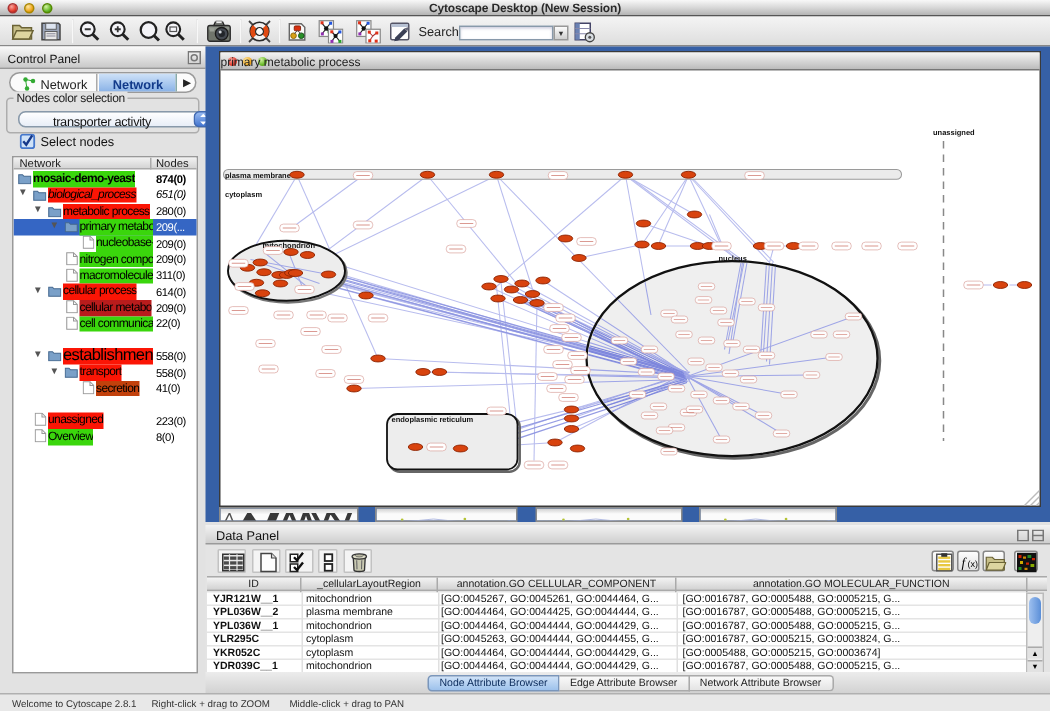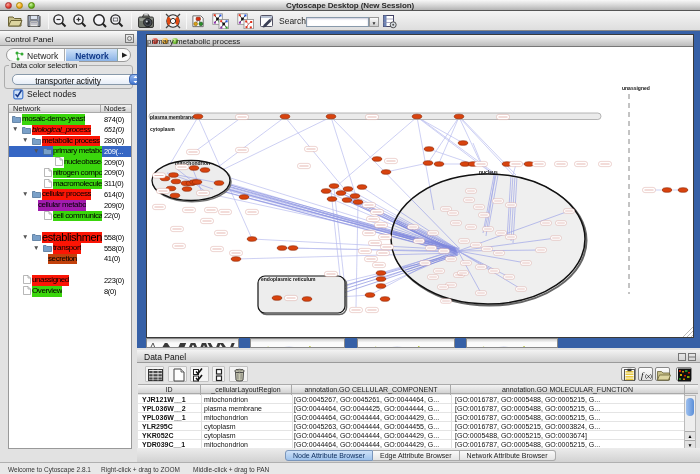--- a/index.html
+++ b/index.html
@@ -166,21 +166,21 @@
     </div>
     <div style="position:absolute;left:59px;top:0;width:52px;height:14px;background:linear-gradient(#cfe2f8,#7fabe4);border-right:1px solid #8aa">
       <span style="position:absolute;left:0;width:52px;text-align:center;top:2px;font-size:8.5px;font-weight:bold;color:#123a8a">Network</span>
     </div>
     <div style="position:absolute;left:112px;top:0;width:13px;height:14px">
       <span style="position:absolute;left:3px;top:2px;font-size:7px;color:#222">▶</span>
     </div>
   </div>
 
   <div style="position:absolute;left:4px;top:34px;width:129px;height:24px;border:1px solid #adadad;border-radius:3px"></div>
-  <span style="position:absolute;left:9px;top:29.5px;font-size:8px;letter-spacing:-0.2px;color:#222;background:#e2e2e2;padding:0 2px">Data color selection</span>
+  <span style="position:absolute;left:9px;top:29.5px;font-size:8px;letter-spacing:-0.2px;color:#222;background:#e2e2e2;padding:0 2px">Nodes color selection</span>
   <div style="position:absolute;left:12px;top:43px;width:130px;height:11px;background:linear-gradient(#fff,#e8eef8);border:1px solid #8899aa;border-radius:5px">
     <span style="position:absolute;left:0;top:1px;width:110px;text-align:center;font-size:8.5px;letter-spacing:-0.2px;color:#111">transporter activity</span>
     <svg style="position:absolute;right:-1px;top:-1px" width="13" height="11" viewBox="0 0 13 11">
         <rect x="0.5" y="0.5" width="12" height="10" rx="3.5" fill="url(#stp)" stroke="#4169b0"></rect>
         <defs>
           <linearGradient id="stp" x1="0" y1="0" x2="0" y2="1">
             <stop offset="0" stop-color="#9dbef2"></stop>
             <stop offset="1" stop-color="#3e72cf"></stop>
           </linearGradient>
         </defs>
@@ -193,21 +193,21 @@
       <path d="M2.5 5.2 L4.5 7.5 L8.5 1.2" fill="none" stroke="#16388a" stroke-width="1.6"></path>
     </svg>
   <span style="position:absolute;left:27px;top:58px;font-size:8.5px;color:#111">Select nodes</span>
 
   <div style="position:absolute;left:8px;top:73px;width:124px;height:345px;background:#fff;border:1px solid #999;overflow:hidden">
     <div style="position:absolute;left:0;top:0;width:124px;height:8px;background:linear-gradient(#f2f2f2,#d4d4d4);border-bottom:1px solid #aaa">
       <span style="position:absolute;left:4px;top:0px;font-size:7.5px;color:#222;line-height:8px">Network</span>
       <span style="position:absolute;left:95px;top:0px;font-size:7.5px;color:#222;line-height:8px">Nodes</span>
       <div style="position:absolute;left:91px;top:0;width:1px;height:8px;background:#aaa"></div>
     </div>
-<div style="position:absolute;left:0;top:8.5px;width:124px;height:10.75px;">
+<div style="position:absolute;left:0;top:8.5px;width:124px;height:10.75px;font-weight:bold;">
         <svg style="position:absolute;left:3px;top:1.5px" width="9" height="8" viewBox="0 0 9 8">
           <path d="M0.5 1.5 L3 1.5 L4 2.5 L8.5 2.5 L8.5 7.5 L0.5 7.5 Z" fill="#7aa0c8" stroke="#44688f" stroke-width="0.7"></path>
         </svg>
         <span style="position:absolute;left:13px;top:0.5px;max-width:80px;overflow:hidden;white-space:nowrap;background:#3ad60c;font-size:8px;letter-spacing:-0.4px;color:#000;line-height:10.5px">mosaic-demo-yeast</span>
         <span style="position:absolute;left:95px;top:1px;font-size:7.5px;letter-spacing:-0.3px;color:#000;line-height:9.5px">874(0)</span>
       </div>
       <div style="position:absolute;left:0;top:19.2px;width:124px;height:10.75px;font-style:italic;">
         <span style="position:absolute;left:3px;top:1px;font-size:6.5px;color:#555">▼</span>
         <svg style="position:absolute;left:13px;top:1.5px" width="9" height="8" viewBox="0 0 9 8">
           <path d="M0.5 1.5 L3 1.5 L4 2.5 L8.5 2.5 L8.5 7.5 L0.5 7.5 Z" fill="#7aa0c8" stroke="#44688f" stroke-width="0.7"></path>
@@ -261,21 +261,21 @@
           <path d="M0.5 1.5 L3 1.5 L4 2.5 L8.5 2.5 L8.5 7.5 L0.5 7.5 Z" fill="#7aa0c8" stroke="#44688f" stroke-width="0.7"></path>
         </svg>
         <span style="position:absolute;left:33px;top:0.5px;max-width:60px;overflow:hidden;white-space:nowrap;background:#fb1505;font-size:8px;letter-spacing:-0.4px;color:#000;line-height:10.5px">cellular process</span>
         <span style="position:absolute;left:95px;top:1px;font-size:7.5px;letter-spacing:-0.3px;color:#000;line-height:9.5px">614(0)</span>
       </div>
       <div style="position:absolute;left:0;top:94.5px;width:124px;height:10.75px;">
         <svg style="position:absolute;left:35px;top:0.5px" width="8" height="9" viewBox="0 0 8 9">
           <path d="M0.5 0.5 L5 0.5 L7.5 3 L7.5 8.5 L0.5 8.5 Z" fill="#fff" stroke="#999" stroke-width="0.7"></path>
           <path d="M5 0.5 L5 3 L7.5 3" fill="none" stroke="#999" stroke-width="0.7"></path>
         </svg>
-        <span style="position:absolute;left:29px;top:0.5px;max-width:49px;overflow:hidden;white-space:nowrap;background:#a21caf;font-size:8px;letter-spacing:-0.4px;color:#000;line-height:10.5px">cellular metabo</span>
+        <span style="position:absolute;left:44px;top:0.5px;max-width:49px;overflow:hidden;white-space:nowrap;background:#b91c1c;font-size:8px;letter-spacing:-0.4px;color:#000;line-height:10.5px">cellular metabo</span>
         <span style="position:absolute;left:95px;top:1px;font-size:7.5px;letter-spacing:-0.3px;color:#000;line-height:9.5px">209(0)</span>
       </div>
       <div style="position:absolute;left:0;top:105.2px;width:124px;height:10.75px;">
         <svg style="position:absolute;left:35px;top:0.5px" width="8" height="9" viewBox="0 0 8 9">
           <path d="M0.5 0.5 L5 0.5 L7.5 3 L7.5 8.5 L0.5 8.5 Z" fill="#fff" stroke="#999" stroke-width="0.7"></path>
           <path d="M5 0.5 L5 3 L7.5 3" fill="none" stroke="#999" stroke-width="0.7"></path>
         </svg>
         <span style="position:absolute;left:44px;top:0.5px;max-width:49px;overflow:hidden;white-space:nowrap;background:#3ad60c;font-size:8px;letter-spacing:-0.4px;color:#000;line-height:10.5px">cell communicat</span>
         <span style="position:absolute;left:95px;top:1px;font-size:7.5px;letter-spacing:-0.3px;color:#000;line-height:9.5px">22(0)</span>
       </div>
@@ -293,21 +293,21 @@
           <path d="M0.5 1.5 L3 1.5 L4 2.5 L8.5 2.5 L8.5 7.5 L0.5 7.5 Z" fill="#7aa0c8" stroke="#44688f" stroke-width="0.7"></path>
         </svg>
         <span style="position:absolute;left:44px;top:0.5px;max-width:49px;overflow:hidden;white-space:nowrap;background:#fb1505;font-size:8px;letter-spacing:-0.4px;color:#000;line-height:10.5px">transport</span>
         <span style="position:absolute;left:95px;top:1px;font-size:7.5px;letter-spacing:-0.3px;color:#000;line-height:9.5px">558(0)</span>
       </div>
       <div style="position:absolute;left:0;top:148.2px;width:124px;height:10.75px;">
         <svg style="position:absolute;left:46px;top:0.5px" width="8" height="9" viewBox="0 0 8 9">
           <path d="M0.5 0.5 L5 0.5 L7.5 3 L7.5 8.5 L0.5 8.5 Z" fill="#fff" stroke="#999" stroke-width="0.7"></path>
           <path d="M5 0.5 L5 3 L7.5 3" fill="none" stroke="#999" stroke-width="0.7"></path>
         </svg>
-        <span style="position:absolute;left:39px;top:0.5px;max-width:38px;overflow:hidden;white-space:nowrap;background:#c2410c;font-size:8px;letter-spacing:-0.4px;color:#000;line-height:10.5px">secretion</span>
+        <span style="position:absolute;left:55px;top:0.5px;max-width:38px;overflow:hidden;white-space:nowrap;background:#c2410c;font-size:8px;letter-spacing:-0.4px;color:#000;line-height:10.5px">secretion</span>
         <span style="position:absolute;left:95px;top:1px;font-size:7.5px;letter-spacing:-0.3px;color:#000;line-height:9.5px">41(0)</span>
       </div>
       <div style="position:absolute;left:0;top:169.8px;width:124px;height:10.75px;">
         <svg style="position:absolute;left:14px;top:0.5px" width="8" height="9" viewBox="0 0 8 9">
           <path d="M0.5 0.5 L5 0.5 L7.5 3 L7.5 8.5 L0.5 8.5 Z" fill="#fff" stroke="#999" stroke-width="0.7"></path>
           <path d="M5 0.5 L5 3 L7.5 3" fill="none" stroke="#999" stroke-width="0.7"></path>
         </svg>
         <span style="position:absolute;left:23px;top:0.5px;max-width:70px;overflow:hidden;white-space:nowrap;background:#fb1505;font-size:8px;letter-spacing:-0.4px;color:#000;line-height:10.5px">unassigned</span>
         <span style="position:absolute;left:95px;top:1px;font-size:7.5px;letter-spacing:-0.3px;color:#000;line-height:9.5px">223(0)</span>
       </div>

